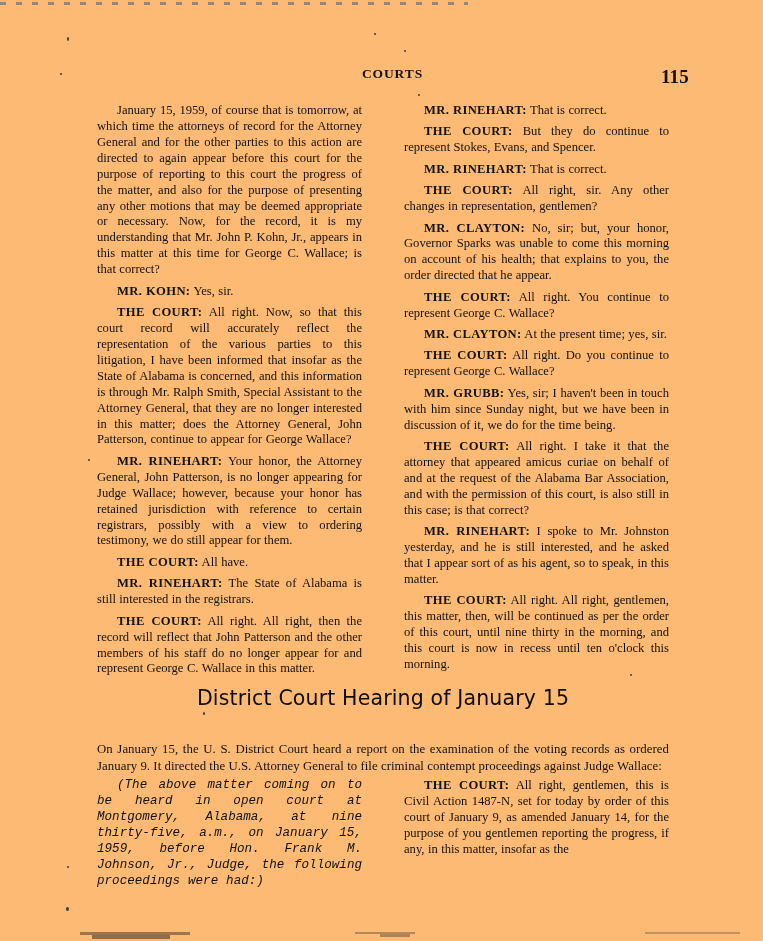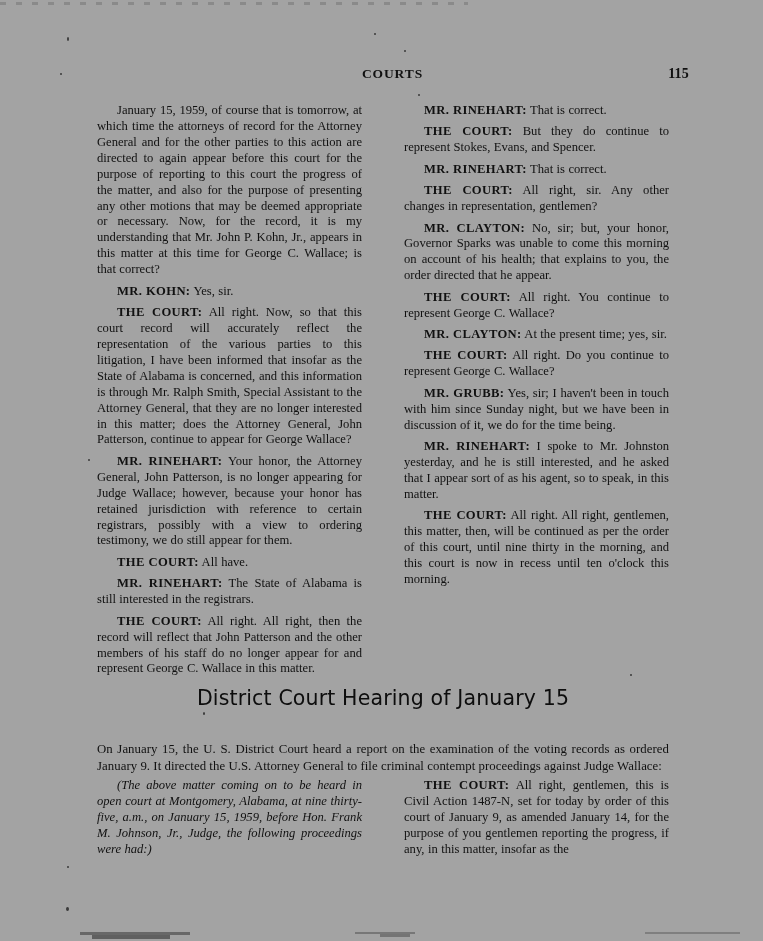--- a/index.html
+++ b/index.html
@@ -14,21 +14,21 @@
     overflow: hidden;
     font-family: "Liberation Serif", "DejaVu Serif", serif;
     color: #111111;
     -webkit-font-smoothing: antialiased;
   }
 
   
   #page {
     position: absolute;
     inset: 0;
-    background: #a3a3a3;
+    background: #fdba74;
   }
   .top-dashes {
     position: absolute;
     top: 2px;
     left: 0;
     width: 468px;
     height: 3px;
     background-image: repeating-linear-gradient(
       to right,
       #8a8a8a 0px, #8a8a8a 6px,
@@ -59,21 +59,21 @@
     text-align: center;
     font-size: 13.5px;
     font-weight: bold;
     letter-spacing: 0.9px;
     font-family: "Liberation Serif", "DejaVu Serif", serif;
   }
   .running-head .rh-folio {
     position: absolute;
     right: 0;
     top: 0;
-    font-size: 14px;
+    font-size: 19px;
     font-weight: bold;
     letter-spacing: 0.2px;
   }
 
   
   .columns {
     position: absolute;
     left: 97px;
     width: 572px;
     display: flex;
@@ -127,20 +127,21 @@
     font-size: 12.8px;
     font-weight: normal;
     line-height: 1.33;
     text-align: justify;
     text-indent: 0;
     letter-spacing: 0.05px;
   }
 
   p.italic-para {
     font-style: italic;
+    font-family: Liberation Mono, monospace;
   }
 </style>
 </head>
 <body>
 
 <div id="page">
 
   <div class="top-dashes"></div>
 
   <div class="speck" style="left:67px; top:37px; width:2px; height:4px;"></div>
@@ -178,20 +179,21 @@
     <div class="col" id="col-rt">
         <p class="para"><span class="spk">MR. RINEHART:</span><span class="after-spk"> That is correct.</span></p>
         <p class="para"><span class="spk">THE COURT:</span><span class="after-spk">  But they do continue to represent Stokes, Evans, and Spencer.</span></p>
         <p class="para"><span class="spk">MR. RINEHART:</span><span class="after-spk"> That is correct.</span></p>
         <p class="para"><span class="spk">THE COURT:</span><span class="after-spk">  All right, sir. Any other changes in representation, gentlemen?</span></p>
         <p class="para"><span class="spk">MR. CLAYTON:</span><span class="after-spk"> No, sir; but, your honor, Governor Sparks was unable to come this morning on account of his health; that explains to you, the order directed that he appear.</span></p>
         <p class="para"><span class="spk">THE COURT:</span><span class="after-spk">  All right. You continue to represent George C. Wallace?</span></p>
         <p class="para"><span class="spk">MR. CLAYTON:</span><span class="after-spk"> At the present time; yes, sir.</span></p>
         <p class="para"><span class="spk">THE COURT:</span><span class="after-spk">  All right. Do you continue to represent George C. Wallace?</span></p>
         <p class="para"><span class="spk">MR. GRUBB:</span><span class="after-spk"> Yes, sir; I haven't been in touch with him since Sunday night, but we have been in discussion of it, we do for the time being.</span></p>
+        <p class="para"><span class="spk">THE COURT:</span><span class="after-spk">  All right. I take it that the attorney that appeared amicus curiae on behalf of and at the request of the Alabama Bar Association, and with the permission of this court, is also still in this case; is that correct?</span></p>
         <p class="para"><span class="spk">MR. RINEHART:</span><span class="after-spk"> I spoke to Mr. Johnston yesterday, and he is still interested, and he asked that I appear sort of as his agent, so to speak, in this matter.</span></p>
         <p class="para"><span class="spk">THE COURT:</span><span class="after-spk">  All right. All right, gentlemen, this matter, then, will be continued as per the order of this court, until nine thirty in the morning, and this court is now in recess until ten o'clock this morning.</span></p>
       </div>
   </div>
 
   <div class="section-heading">District Court Hearing of January 15</div>
 
   <p class="lead-in">On January 15, the U. S. District Court heard a report on the examination of the voting records as ordered January 9. It directed the U.S. Attorney General to file criminal contempt proceedings against Judge Wallace:</p>
 
   <div class="columns block-b">

